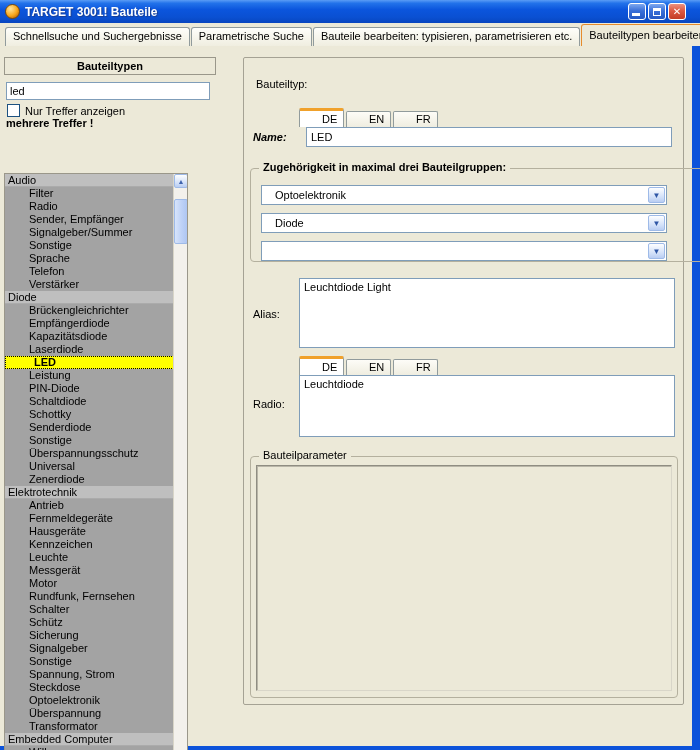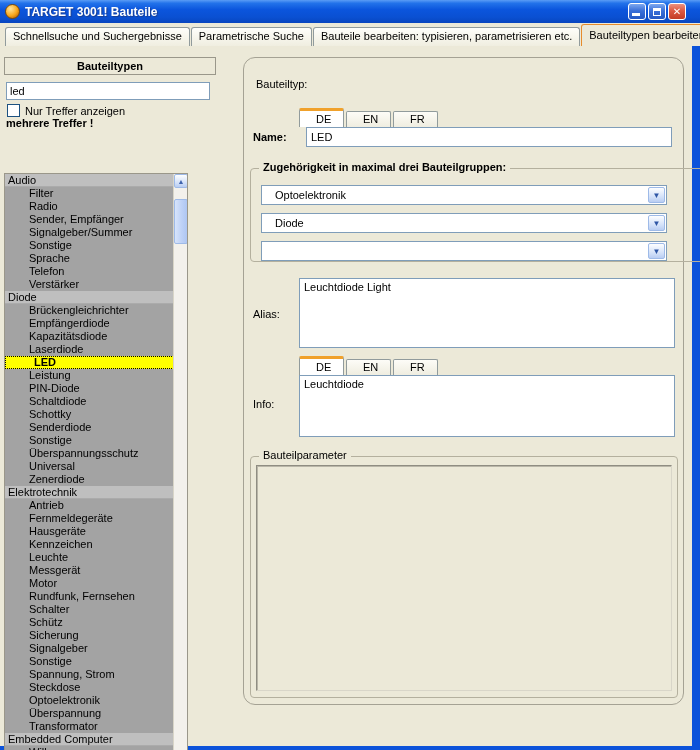--- a/index.html
+++ b/index.html
@@ -62,26 +62,26 @@
   .sb-btn{position:absolute;left:0;width:14px;height:14px;border:1px solid #9ebae8;border-radius:2px;
     background:linear-gradient(180deg,#fdfeff,#cfdef8 70%,#b9cdf2);display:flex;align-items:center;
     justify-content:center;font-size:7px;color:#3e63ad;}
   .sb-up{top:0;}
   .sb-down{bottom:0;}
   .sb-thumb{position:absolute;left:0;top:25px;width:14px;height:45px;border:1px solid #9ebae8;border-radius:2px;
     background:linear-gradient(90deg,#d7e4fb,#c0d3f7 50%,#aec6f3);}
 
   
   .rp{position:absolute;left:243px;top:11px;width:441px;height:648px;border:1px solid #a5a294;
-    border-radius:12px;background:#ece9d8;}
+    border-radius:2px;background:#ece9d8;}
   .rp-label{font-size:11px;position:absolute;}
-  .rp-label.bold{font-weight:bold;}
+  .rp-label.bold{font-weight:bold;font-style:italic;}
 
   .lang-tabs{position:absolute;display:flex;align-items:flex-end;}
-  .ltab{width:45px;height:16px;line-height:15px;font-size:11px;padding-left:16px;margin-right:2px;
+  .ltab{width:45px;height:16px;line-height:15px;font-size:11px;padding-left:22px;margin-right:2px;
     background:linear-gradient(180deg,#fdfcf7,#efede0);border:1px solid #919b9c;border-bottom:none;
     border-radius:2px 2px 0 0;cursor:default;}
   .ltab.active{height:19px;line-height:16px;background:#fff;border:1px solid #919b9c;border-bottom:none;
     border-top:3px solid #f0a12b;}
 
   .xp-input{border:1px solid #7f9db9;background:#fff;font-size:11px;padding:0 4px;outline:none;position:absolute;}
   .xp-textarea{border:1px solid #7f9db9;background:#fff;font-size:11px;padding:2px 4px;outline:none;
     position:absolute;resize:none;overflow:hidden;}
 
   .groupbox{position:absolute;border:1px solid #b4b09e;border-radius:4px;}
@@ -224,21 +224,21 @@
       </div>
 
       <span class="rp-label" style="left:9px;top:250px;">Alias:</span>
       <textarea class="xp-textarea" style="left: 55px; top: 220px; width: 376px; height: 70px;">Leuchtdiode Light</textarea>
 
       <div class="lang-tabs" style="left:55px;top:298px;">
           <div class="ltab active">DE</div>
           <div class="ltab">EN</div>
           <div class="ltab">FR</div>
         </div>
-      <span class="rp-label" style="left:9px;top:340px;">Info:</span>
+      <span class="rp-label" style="left:9px;top:340px;">Radio:</span>
       <textarea class="xp-textarea" style="left: 55px; top: 317px; width: 376px; height: 62px;">Leuchtdiode</textarea>
 
       <div class="groupbox" style="left:6px;top:398px;width:428px;height:242px;">
         <span class="gb-title">Bauteilparameter</span>
         <div class="sunken"></div>
       </div>
     </div>
 
   </div>
 </div>

